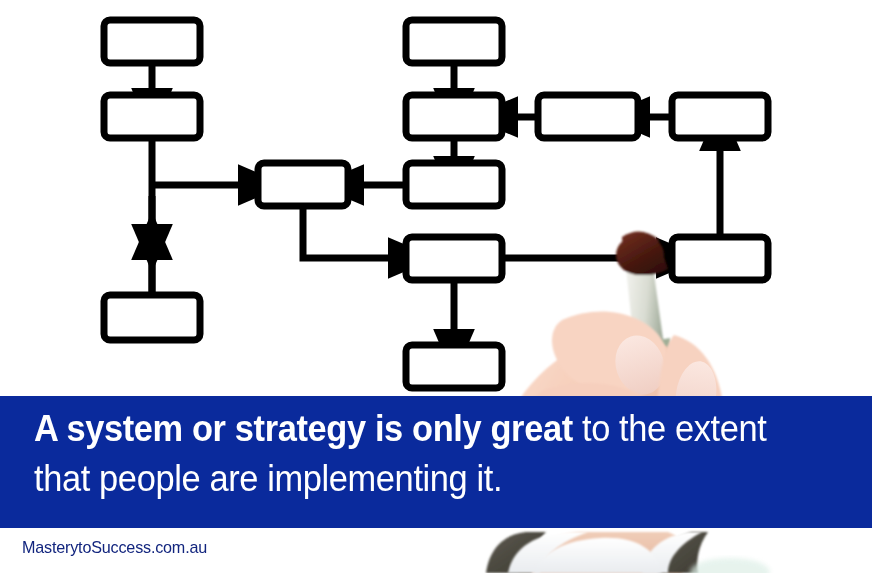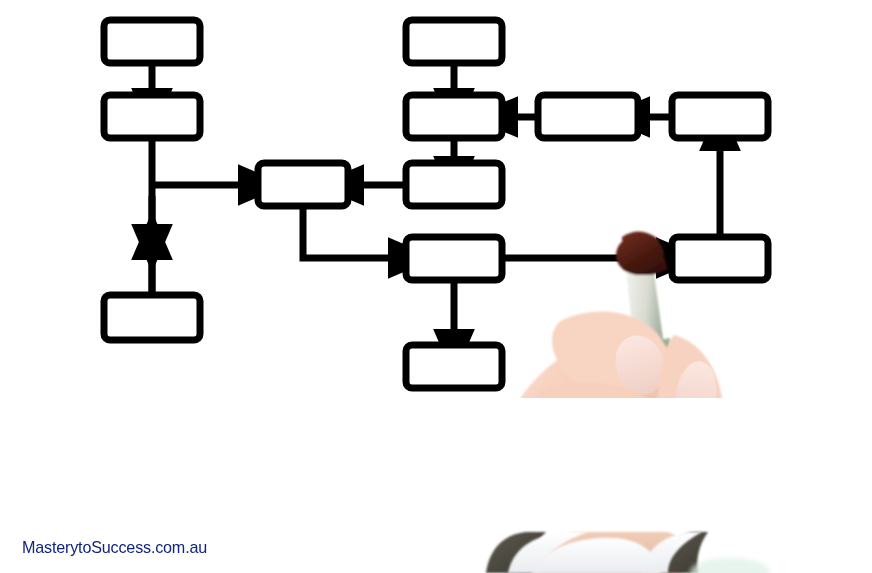--- a/index.html
+++ b/index.html
@@ -178,20 +178,23 @@
                    C168,280 158,256 162,214 C166,170 168,126 182,110 Z" fill="#f7d2c0" filter="url(#soft)"></path>
           <ellipse cx="204" cy="170" rx="20" ry="34" transform="rotate(8 204 170)" fill="url(#nailG)"></ellipse>
 
           <path d="M24,196 C60,186 96,190 120,204" stroke="#e3ae97" stroke-width="3" fill="none" filter="url(#soft)"></path>
           <path d="M16,268 C52,258 92,262 118,276" stroke="#e3ae97" stroke-width="3" fill="none" filter="url(#soft)"></path>
         </g>
       </svg>
     </div>
   </div>
 
+  <div class="banner">
+    <div class="quote"><b>A system or strategy is only great</b><span class="reg"> to the extent that people are implementing it.</span></div>
+  </div>
 
   <div class="footer">
     <div class="site-url">MasterytoSuccess.com.au</div>
 
     <svg style="position:absolute;left:430px;top:0;width:442px;height:45px;" viewBox="0 0 442 45" width="442" height="45" xmlns="http://www.w3.org/2000/svg">
       <defs>
         <linearGradient id="neckG" x1="0" y1="0" x2="0" y2="1">
           <stop offset="0%" stop-color="#f0cdb8"></stop>
           <stop offset="100%" stop-color="#e2b59d"></stop>
         </linearGradient>

